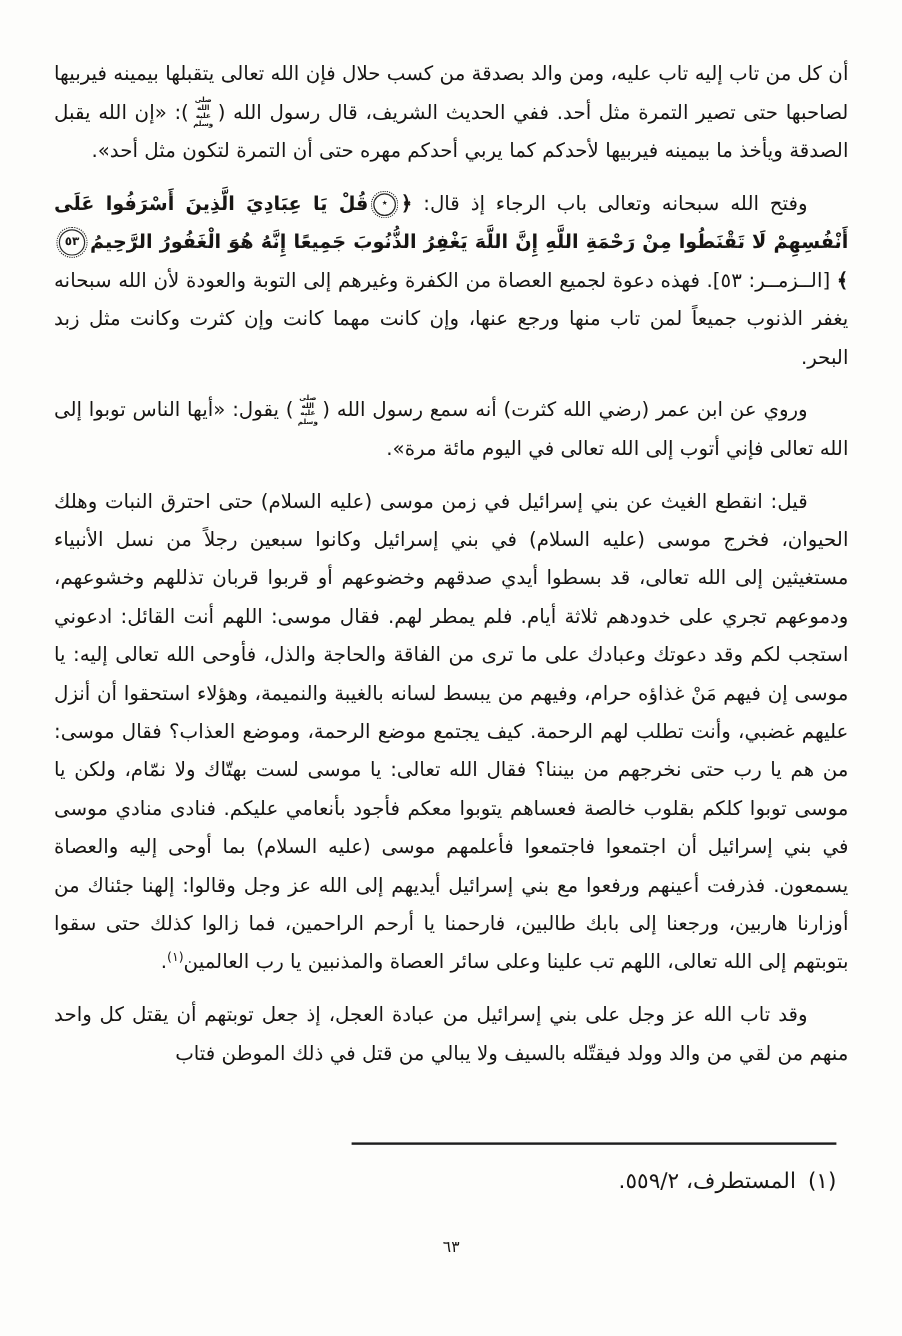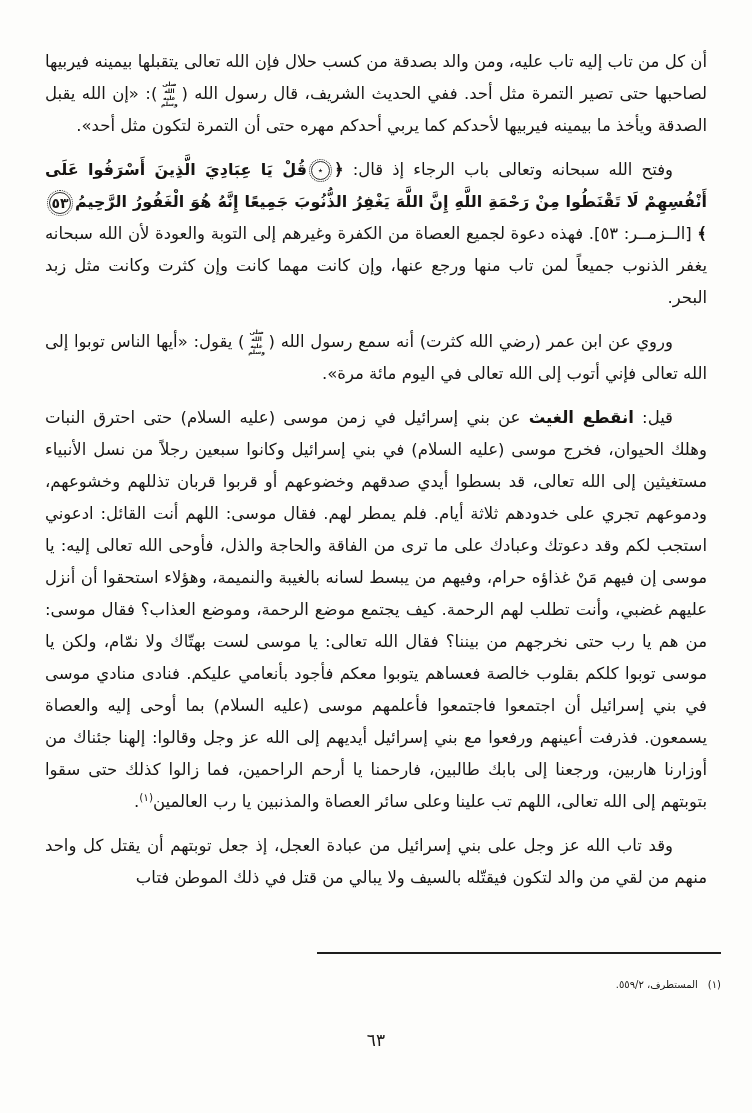--- a/index.html
+++ b/index.html
@@ -14,33 +14,33 @@
     direction: rtl;
     font-family: "DejaVu Sans", sans-serif;
     font-size: 16.5px;
     line-height: 32px;
     color: #171513;
     text-align: justify;
     overflow: hidden;
   }
   .para { margin: 0 0 12px 0; text-indent: 34px; }
   .para.no-indent { text-indent: 0; }
-  .emph { font-weight: bold; }
+  .emph { font-weight: normal; }
   .quran { font-weight: bold; font-size: 16px; }
   .bracket { font-weight: bold; }
   .ayah-badge, .verse-ornament {
     display: inline-flex;
     align-items: center;
     justify-content: center;
     width: 20px; height: 20px;
     border: 1.3px solid #2a2a2a;
     border-radius: 50%;
     outline: 1px dotted #2a2a2a;
     outline-offset: 1.5px;
-    font-size: 14px;
+    font-size: 10px;
     line-height: 1;
     vertical-align: middle;
     margin: 0 4px;
     font-weight: bold;
     text-indent: 0;
   }
   .verse-ornament { width: 17px; height: 17px; font-size: 9px; }
   .pbuh {
     display: inline-block;
     width: 24px;
@@ -49,59 +49,59 @@
     text-align: center;
     vertical-align: middle;
     font-weight: bold;
     text-indent: 0;
     word-break: break-word;
   }
   .fn-ref { font-size: 10.5px; vertical-align: super; line-height: 0; }
   .footnote-area {
     position: absolute;
     top: 952px;
-    right: 31px;
+    right: 55px;
     left: 45px;
-    font-size: 10px;
+    font-size: 18px;
     line-height: 26px;
     text-align: right;
   }
   .fn-sep {
     width: 404px;
     height: 2px;
     background: #1d1d1d;
     margin: 0 0 18px 0; 
   }
   .fn-marker { margin-left: 10px; }
   .page-number {
     position: absolute;
     top: 1024px;
     left: 0;
     width: 100%;
     text-align: center;
-    font-size: 17px;
+    font-size: 13px;
     color: #171513;
   }
 </style>
 </head>
 <body>
 
 <div class="page">
 
   <div>
 
     <p class="para no-indent"><span>أن كل من تاب إليه تاب عليه، ومن والد بصدقة من كسب حلال فإن الله تعالى يتقبلها بيمينه فيربيها لصاحبها حتى تصير التمرة مثل أحد. ففي الحديث الشريف، قال رسول الله (</span><span class="pbuh">صلى الله عليه وسلم</span><span>): «إن الله يقبل الصدقة ويأخذ ما بيمينه فيربيها لأحدكم كما يربي أحدكم مهره حتى أن التمرة لتكون مثل أحد».</span></p>
 
     <p class="para"><span>وفتح الله سبحانه وتعالى باب الرجاء إذ قال: </span><span class="bracket">﴿</span><span class="verse-ornament">٭</span><span class="quran">قُلْ يَا عِبَادِيَ الَّذِينَ أَسْرَفُوا عَلَى أَنْفُسِهِمْ لَا تَقْنَطُوا مِنْ رَحْمَةِ اللَّهِ إِنَّ اللَّهَ يَغْفِرُ الذُّنُوبَ جَمِيعًا إِنَّهُ هُوَ الْغَفُورُ الرَّحِيمُ</span><span class="ayah-badge">٥٣</span><span class="bracket">﴾</span><span> [الــزمــر: ٥٣]. </span><span>فهذه دعوة لجميع العصاة من الكفرة وغيرهم إلى التوبة والعودة لأن الله سبحانه يغفر الذنوب جميعاً لمن تاب منها ورجع عنها، وإن كانت مهما كانت وإن كثرت وكانت مثل زبد البحر.</span></p>
 
     <p class="para"><span>وروي عن ابن عمر (رضي الله كثرت) أنه سمع رسول الله (</span><span class="pbuh">صلى الله عليه وسلم</span><span>) يقول: «أيها الناس توبوا إلى الله تعالى فإني أتوب إلى الله تعالى في اليوم مائة مرة».</span></p>
 
     <p class="para"><span>قيل: </span><span class="emph">انقطع الغيث</span><span> عن بني إسرائيل في زمن موسى (عليه السلام) حتى احترق النبات وهلك الحيوان، فخرج موسى (عليه السلام) في بني إسرائيل وكانوا سبعين رجلاً من نسل الأنبياء مستغيثين إلى الله تعالى، قد بسطوا أيدي صدقهم وخضوعهم أو قربوا قربان تذللهم وخشوعهم، ودموعهم تجري على خدودهم ثلاثة أيام. فلم يمطر لهم. فقال موسى: اللهم أنت القائل: ادعوني استجب لكم وقد دعوتك وعبادك على ما ترى من الفاقة والحاجة والذل، فأوحى الله تعالى إليه: يا موسى إن فيهم مَنْ غذاؤه حرام، وفيهم من يبسط لسانه بالغيبة والنميمة، وهؤلاء استحقوا أن أنزل عليهم غضبي، وأنت تطلب لهم الرحمة. كيف يجتمع موضع الرحمة، وموضع العذاب؟ فقال موسى: من هم يا رب حتى نخرجهم من بيننا؟ فقال الله تعالى: يا موسى لست بهتّاك ولا نمّام، ولكن يا موسى توبوا كلكم بقلوب خالصة فعساهم يتوبوا معكم فأجود بأنعامي عليكم. فنادى منادي موسى في بني إسرائيل أن اجتمعوا فاجتمعوا فأعلمهم موسى (عليه السلام) بما أوحى إليه والعصاة يسمعون. فذرفت أعينهم ورفعوا مع بني إسرائيل أيديهم إلى الله عز وجل وقالوا: إلهنا جئناك من أوزارنا هاربين، ورجعنا إلى بابك طالبين، فارحمنا يا أرحم الراحمين، فما زالوا كذلك حتى سقوا بتوبتهم إلى الله تعالى، اللهم تب علينا وعلى سائر العصاة والمذنبين يا رب العالمين</span><span class="fn-ref">(١)</span><span>.</span></p>
 
-    <p class="para"><span>وقد تاب الله عز وجل على بني إسرائيل من عبادة العجل، إذ جعل توبتهم أن يقتل كل واحد منهم من لقي من والد لتكون فيقتّله بالسيف ولا يبالي من قتل في ذلك الموطن فتاب</span></p>
+    <p class="para"><span>وقد تاب الله عز وجل على بني إسرائيل من عبادة العجل، إذ جعل توبتهم أن يقتل كل واحد منهم من لقي من والد وولد فيقتّله بالسيف ولا يبالي من قتل في ذلك الموطن فتاب</span></p>
 
   </div>
 
   <div class="footnote-area">
     <div class="fn-sep"></div>
     <div><span class="fn-marker">(١)</span><span>المستطرف، ٥٥٩/٢.</span></div>
   </div>
 
   <div class="page-number">٦٣</div>
 

